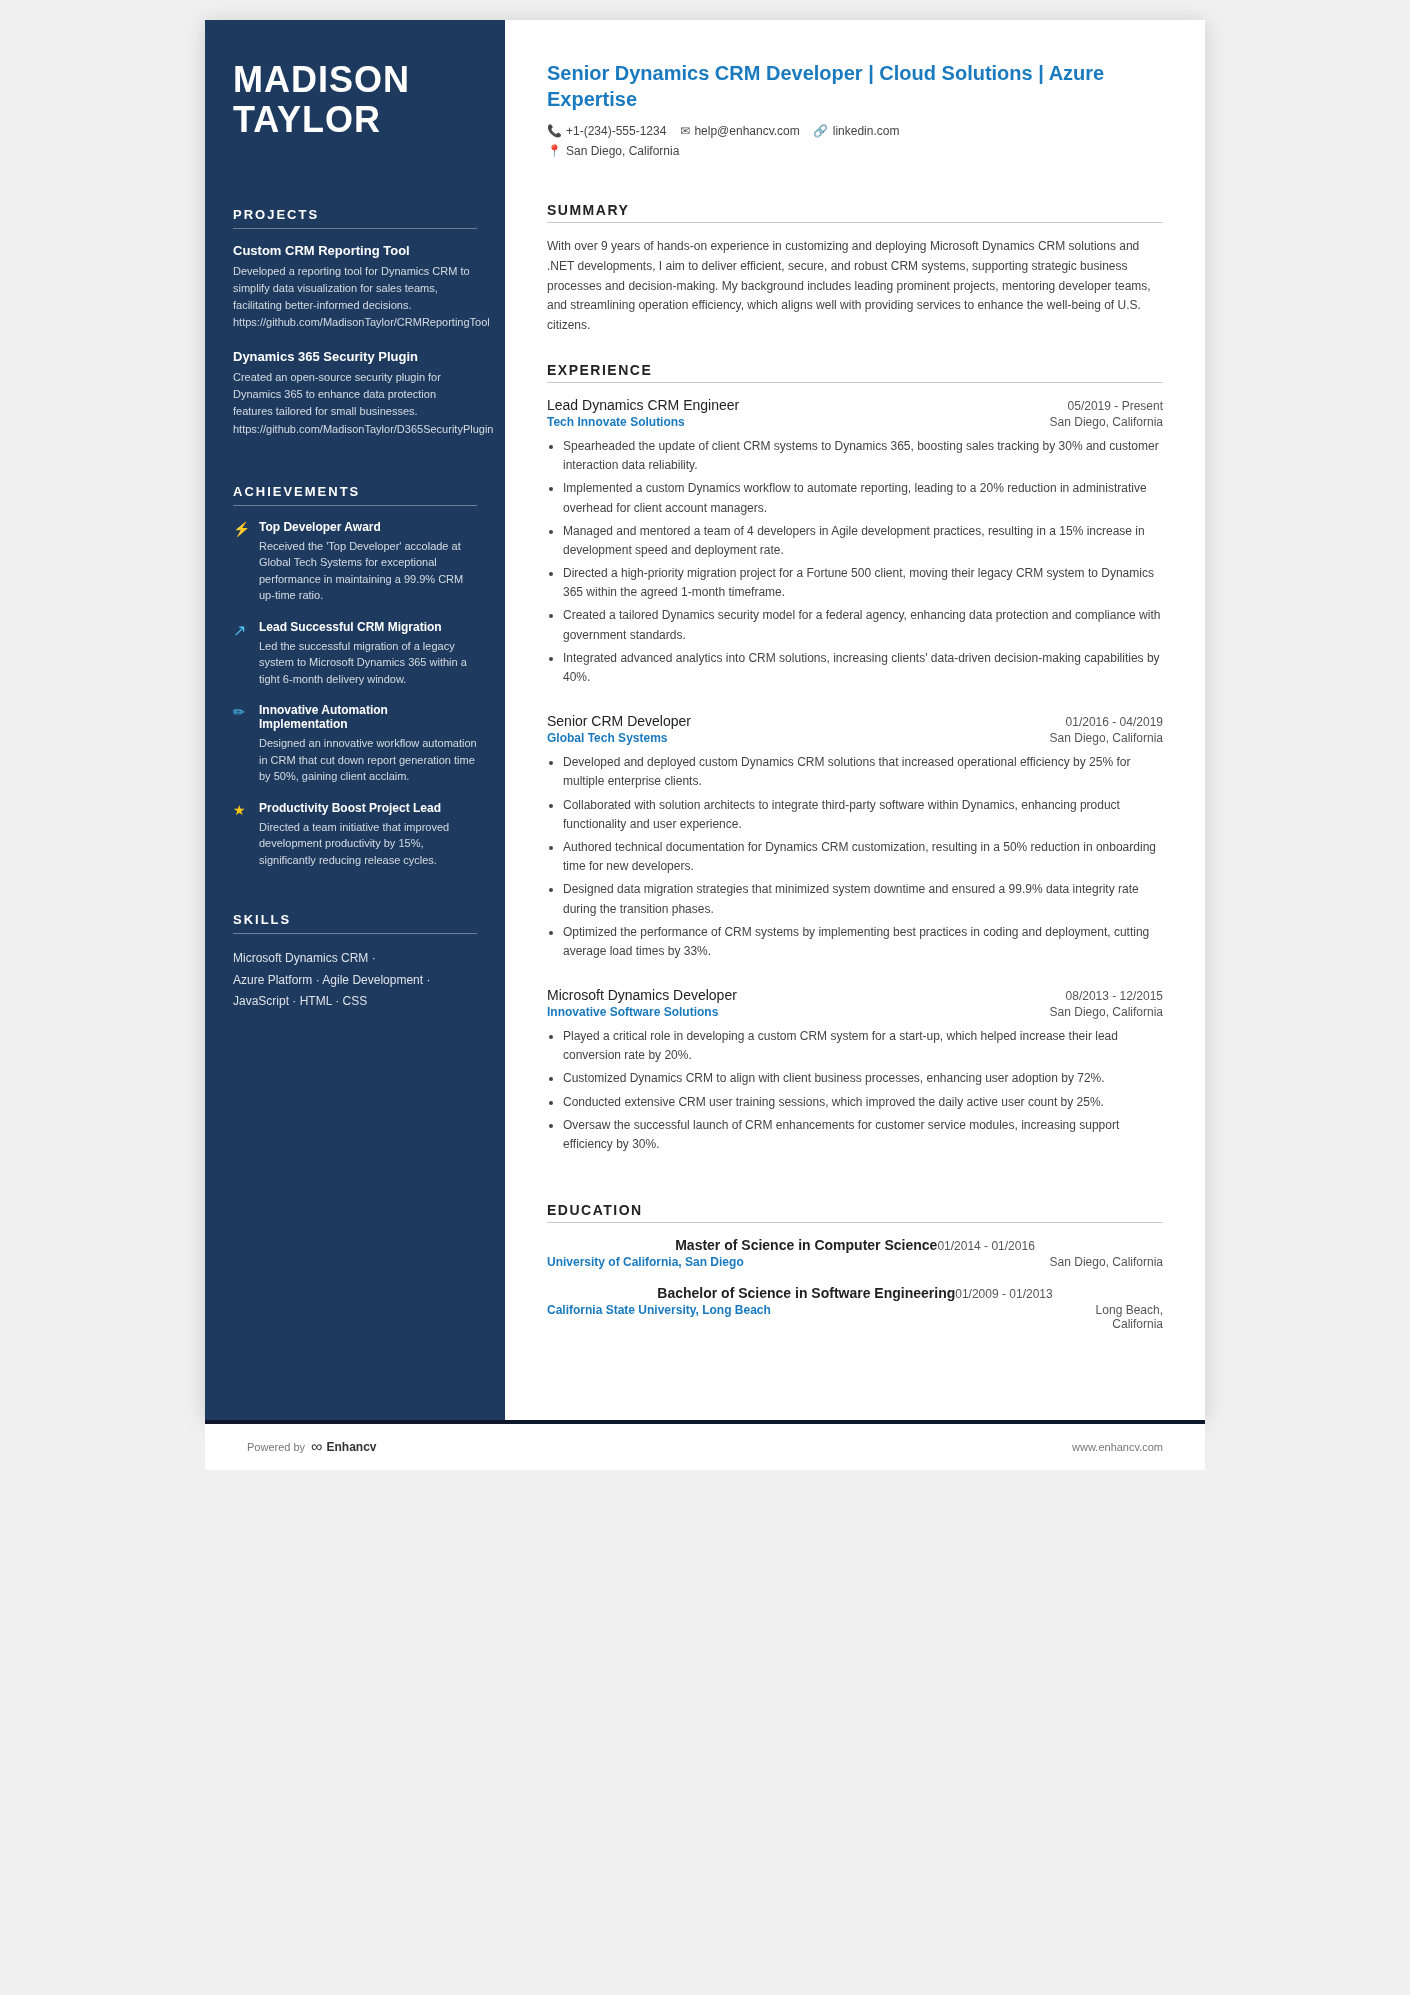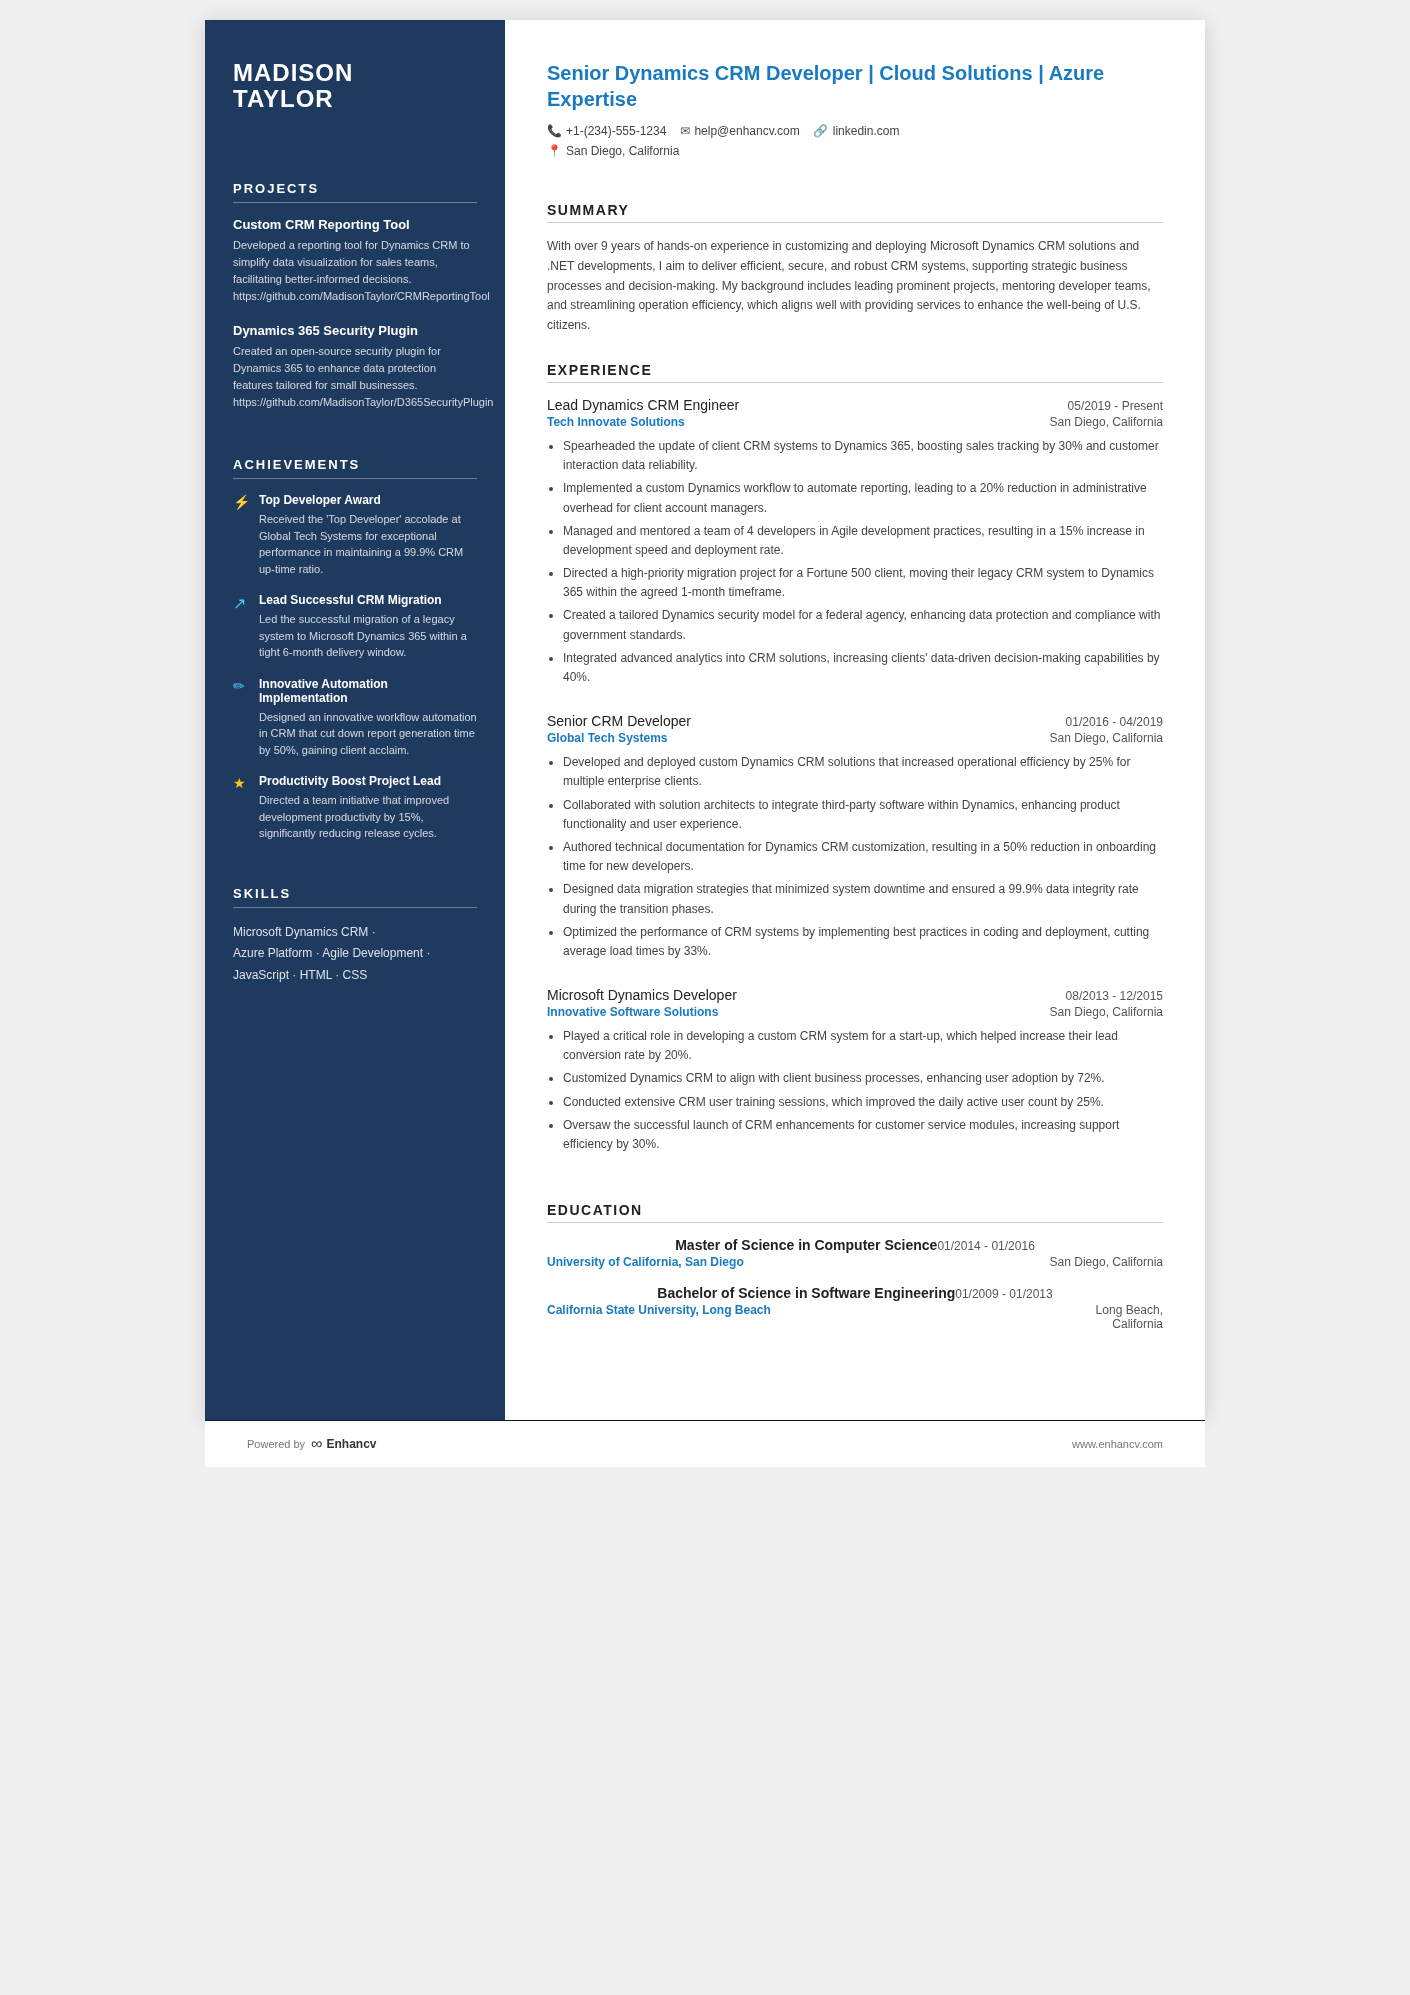--- a/index.html
+++ b/index.html
@@ -24,21 +24,21 @@
     .sidebar {
       width: 300px;
       min-width: 300px;
       background: #1e3a5f;
       color: white;
       padding: 40px 28px 40px 28px;
       display: flex;
       flex-direction: column;
     }
     .sidebar-name {
-      font-size: 24px;
+      font-size: 36px;
       font-weight: 900;
       line-height: 1.1;
       color: white;
       text-transform: uppercase;
       margin-bottom: 40px;
       letter-spacing: 1px;
     }
     .sidebar-section-title {
       font-size: 13px;
       font-weight: 700;
@@ -236,21 +236,21 @@
       text-align: right;
     }
     
     .resume-footer {
       width: 1000px;
       display: flex;
       justify-content: space-between;
       align-items: center;
       background: white;
       padding: 14px 42px 14px 42px;
-      border-top: 1px solid #0f172a;
+      border-top: 4px solid #0f172a;
       font-size: 11px;
       color: #777;
     }
     .footer-left {
       display: flex;
       align-items: center;
       gap: 6px;
     }
     .footer-logo {
       display: flex;

